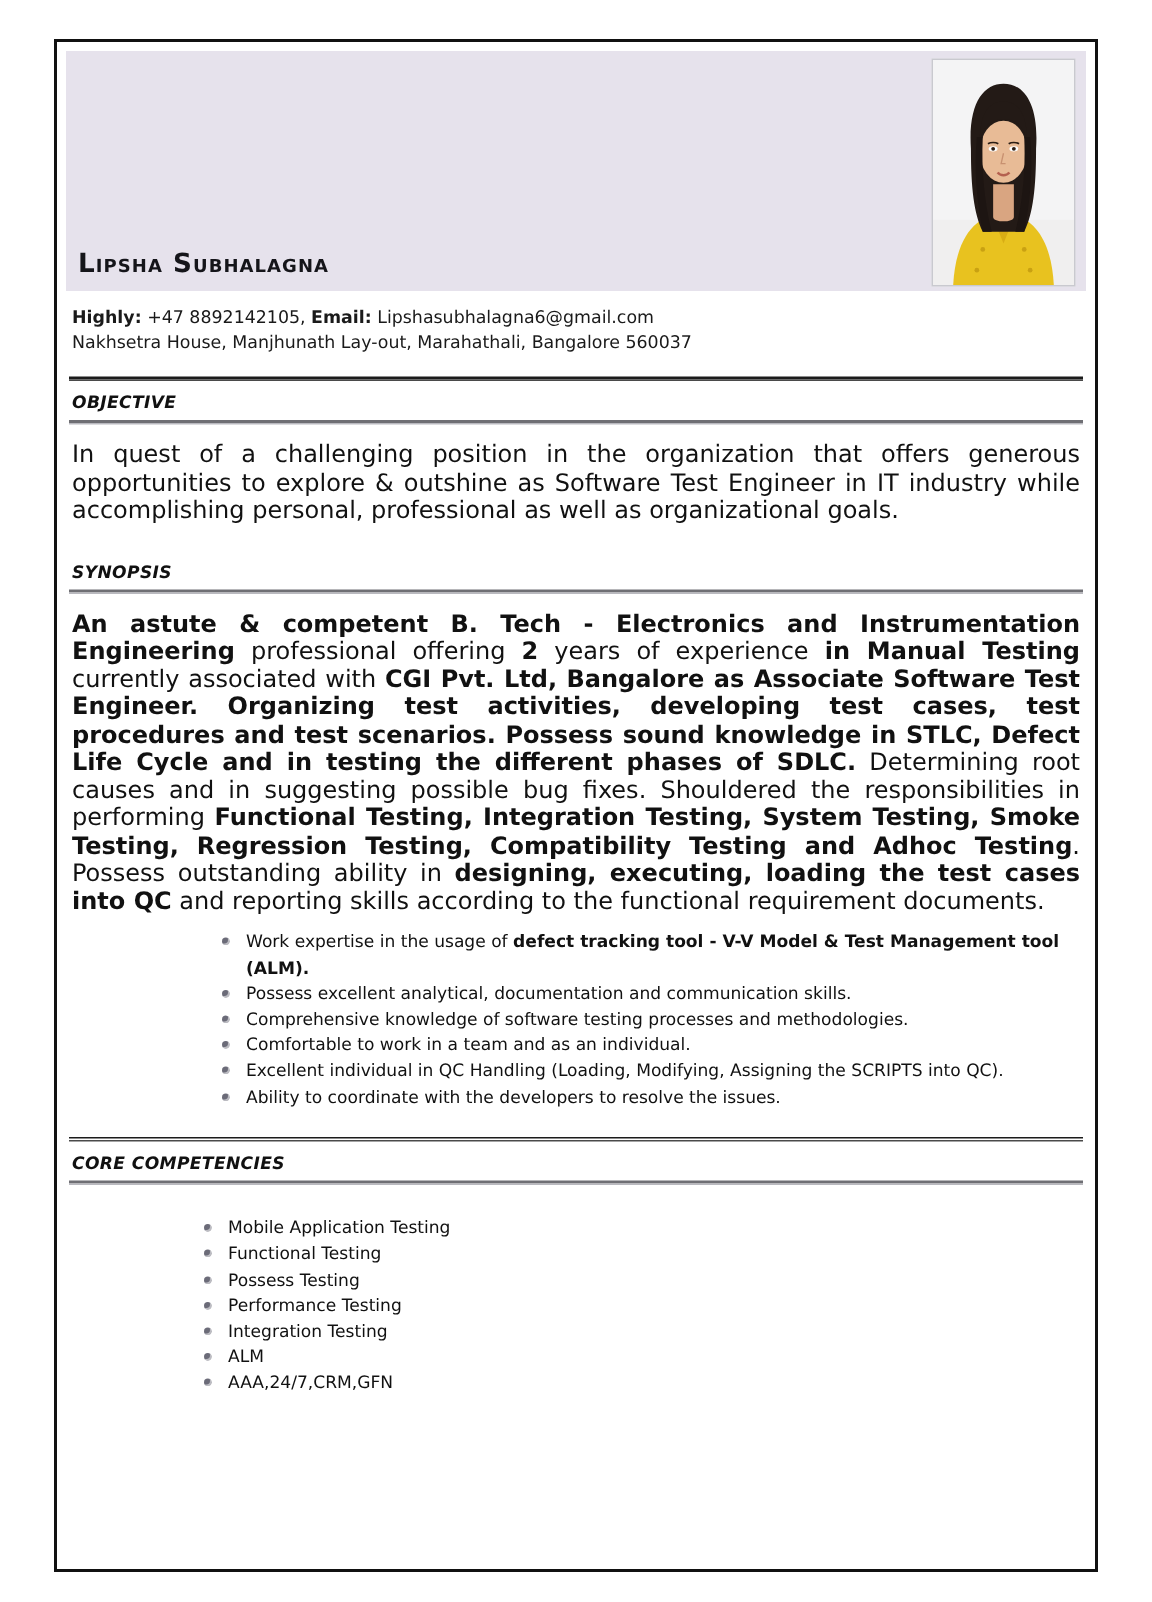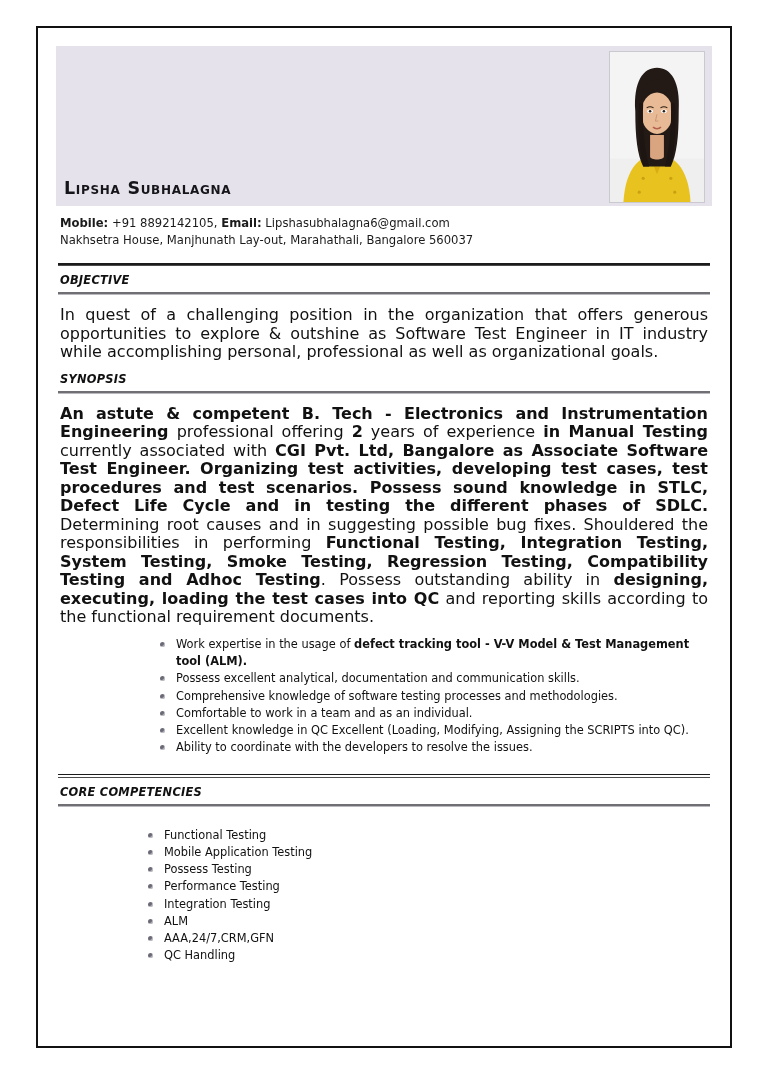--- a/index.html
+++ b/index.html
@@ -20,21 +20,21 @@
     position: absolute;
     left: 36px;
     top: 26px;
     width: 696px;
     height: 1022px;
     border: 2.5px solid #111111;
     background: #ffffff;
   }
 
   .page-inner {
-    padding: 12px;
+    padding: 0;
     height: 100%;
   }
 
   
   .header-band {
     position: relative;
     height: 160px;
     background: #e6e2ec;
     margin: 6px 6px 0 6px;
   }
@@ -171,53 +171,52 @@
           <path d="M51.5 56.6 C53.4 55.4 56.6 55.4 58.5 56.6" stroke="#2b1d14" stroke-width="1.1" fill="none"></path>
 
           <path d="M48 63 L46.4 70 L49.4 70" stroke="#c89170" stroke-width="0.9" fill="none"></path>
           <path d="M44 76 C46 78.4 50 78.4 52 76" stroke="#b4604f" stroke-width="1.7" fill="none"></path>
         </svg>
       </div>
     </div>
 
     <div class="contact">
       <div>
-        <span class="lbl">Mobile:</span>
-        <span>+91 8892142105,</span>
+        <span class="lbl">Highly:</span>
+        <span>+47 8892142105,</span>
         <span class="lbl">Email:</span>
         <span>Lipshasubhalagna6@gmail.com</span>
       </div>
       <div>Nakhsetra House, Manjhunath Lay-out, Marahathali, Bangalore 560037</div>
     </div>
 
     <div class="rule-thick"></div>
     <div class="sec-title">OBJECTIVE</div>
     <div class="rule-under"></div>
     <div class="para">In quest of a challenging position in the organization that offers generous opportunities to explore &amp; outshine as Software Test Engineer in IT industry while accomplishing personal, professional as well as organizational goals.</div>
 
-    <div class="sec-title" style="margin-top:10px">SYNOPSIS</div>
+    <div class="sec-title" style="margin-top:24px">SYNOPSIS</div>
     <div class="rule-under"></div>
     <div class="para"><b>An astute &amp; competent B. Tech - Electronics and Instrumentation Engineering</b><span> professional offering </span><b>2</b><span> years of experience </span><b>in Manual Testing</b><span> currently associated with </span><b>CGI Pvt. Ltd, Bangalore as Associate Software Test Engineer. Organizing test activities, developing test cases, test procedures and test scenarios. Possess sound knowledge in STLC, Defect Life Cycle and in testing the different phases of SDLC.</b><span> Determining root causes and in suggesting possible bug fixes. Shouldered the responsibilities in performing </span><b>Functional Testing, Integration Testing, System Testing, Smoke Testing, Regression Testing, Compatibility Testing and Adhoc Testing</b><span>. Possess outstanding ability in </span><b>designing, executing, loading the test cases into QC</b><span> and reporting skills according to the functional requirement documents.</span></div>
     <ul class="blist synopsis-list">
         <li><span>Work expertise in the usage of </span><b>defect tracking tool -  V-V Model &amp; Test Management tool (ALM).</b></li>
         <li><span>Possess excellent analytical, documentation and communication skills.</span></li>
         <li><span>Comprehensive knowledge of software testing processes and methodologies.</span></li>
         <li><span>Comfortable to work in a team and as an individual.</span></li>
-        <li><span>Excellent knowledge in QC Excellent (Loading, Modifying, Assigning the SCRIPTS into QC).</span></li>
+        <li><span>Excellent individual in QC Handling (Loading, Modifying, Assigning the SCRIPTS into QC).</span></li>
         <li><span>Ability to coordinate with the developers to resolve the issues.</span></li>
       </ul>
 
     <div class="rule-thick" style="margin-top:18px;border-top-width:1.6px"></div>
     <div class="sec-title">CORE COMPETENCIES</div>
     <div class="rule-under"></div>
     <ul class="blist comp-list">
+        <li>Mobile Application Testing</li>
         <li>Functional Testing</li>
-        <li>Mobile Application Testing</li>
         <li>Possess Testing</li>
         <li>Performance Testing</li>
         <li>Integration Testing</li>
         <li>ALM</li>
         <li>AAA,24/7,CRM,GFN</li>
-        <li>QC Handling</li>
       </ul>
 
   </div>
 </div>
 
 </body></html>

